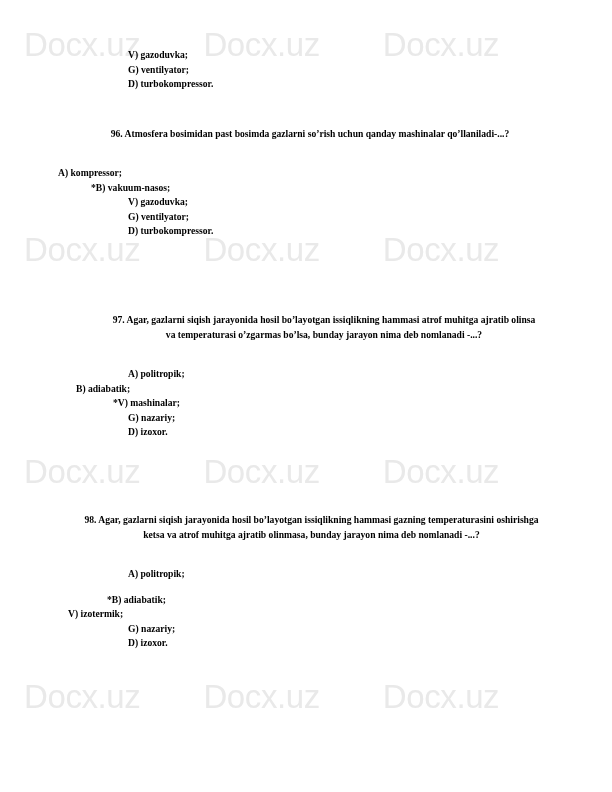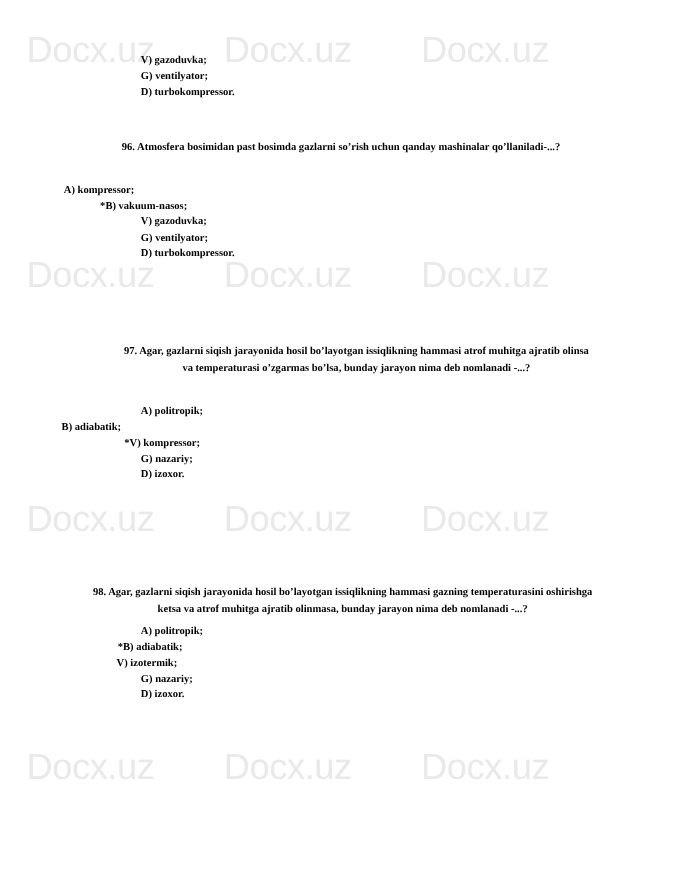--- a/index.html
+++ b/index.html
@@ -121,30 +121,30 @@
     <p class="opt" style="padding-left:128px;">V) gazoduvka;</p>
     <p class="opt" style="padding-left:128px;">G) ventilyator;</p>
     <p class="opt" style="padding-left:128px;">D) turbokompressor.</p>
   </div>
 
   <div class="block" style="top:313px;">
     <p class="qtext" style="padding-left:112px; padding-right:76px;">97. Agar, gazlarni siqish jarayonida hosil bo’layotgan issiqlikning hammasi atrof muhitga ajratib olinsa va temperaturasi o’zgarmas bo’lsa, bunday jarayon nima deb nomlanadi -...?</p>
   </div>
   <div class="block" style="top:367px;">
     <p class="opt" style="padding-left:128px;">A) politropik;</p>
-    <p class="opt" style="padding-left:56px;">B) adiabatik;</p>
-    <p class="opt" style="padding-left:113px;">*V) kompressor;</p>
+    <p class="opt" style="padding-left:76px;">B) adiabatik;</p>
+    <p class="opt" style="padding-left:113px;">*V) mashinalar;</p>
     <p class="opt" style="padding-left:128px;">G) nazariy;</p>
     <p class="opt" style="padding-left:128px;">D) izoxor.</p>
   </div>
 
   <div class="block" style="top:513px;">
-    <p class="qtext" style="padding-left:84px; padding-right:73px;margin-top:19px;">98. Agar, gazlarni siqish jarayonida hosil bo’layotgan issiqlikning hammasi gazning temperaturasini oshirishga ketsa va atrof muhitga ajratib olinmasa, bunday jarayon nima deb nomlanadi -...?</p>
+    <p class="qtext" style="padding-left:84px; padding-right:73px;">98. Agar, gazlarni siqish jarayonida hosil bo’layotgan issiqlikning hammasi gazning temperaturasini oshirishga ketsa va atrof muhitga ajratib olinmasa, bunday jarayon nima deb nomlanadi -...?</p>
   </div>
   <div class="block" style="top:567px;">
     <p class="opt" style="padding-left:128px;">A) politropik;</p>
-    <p class="opt" style="padding-left:107px;">*B) adiabatik;</p>
-    <p class="opt" style="padding-left:106px;">V) izotermik;</p>
+    <p class="opt" style="padding-left:107px;margin-top:11px;">*B) adiabatik;</p>
+    <p class="opt" style="padding-left:68px;">V) izotermik;</p>
     <p class="opt" style="padding-left:128px;">G) nazariy;</p>
     <p class="opt" style="padding-left:128px;">D) izoxor.</p>
   </div>
 
 </div>
 
 </body></html>

